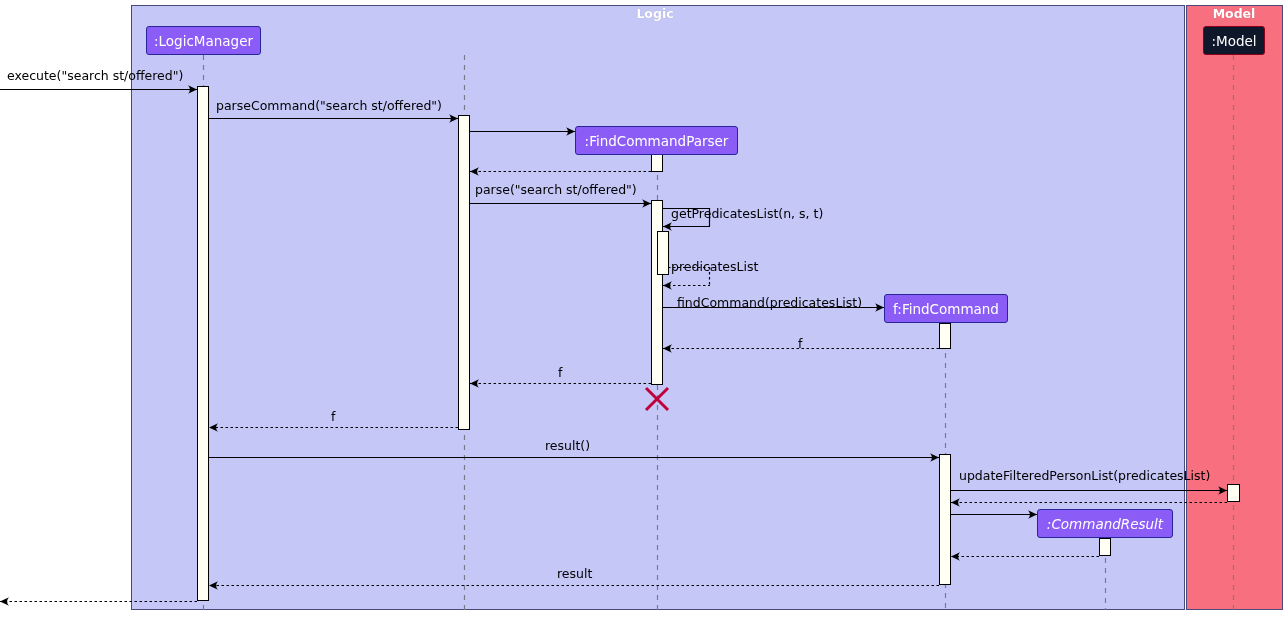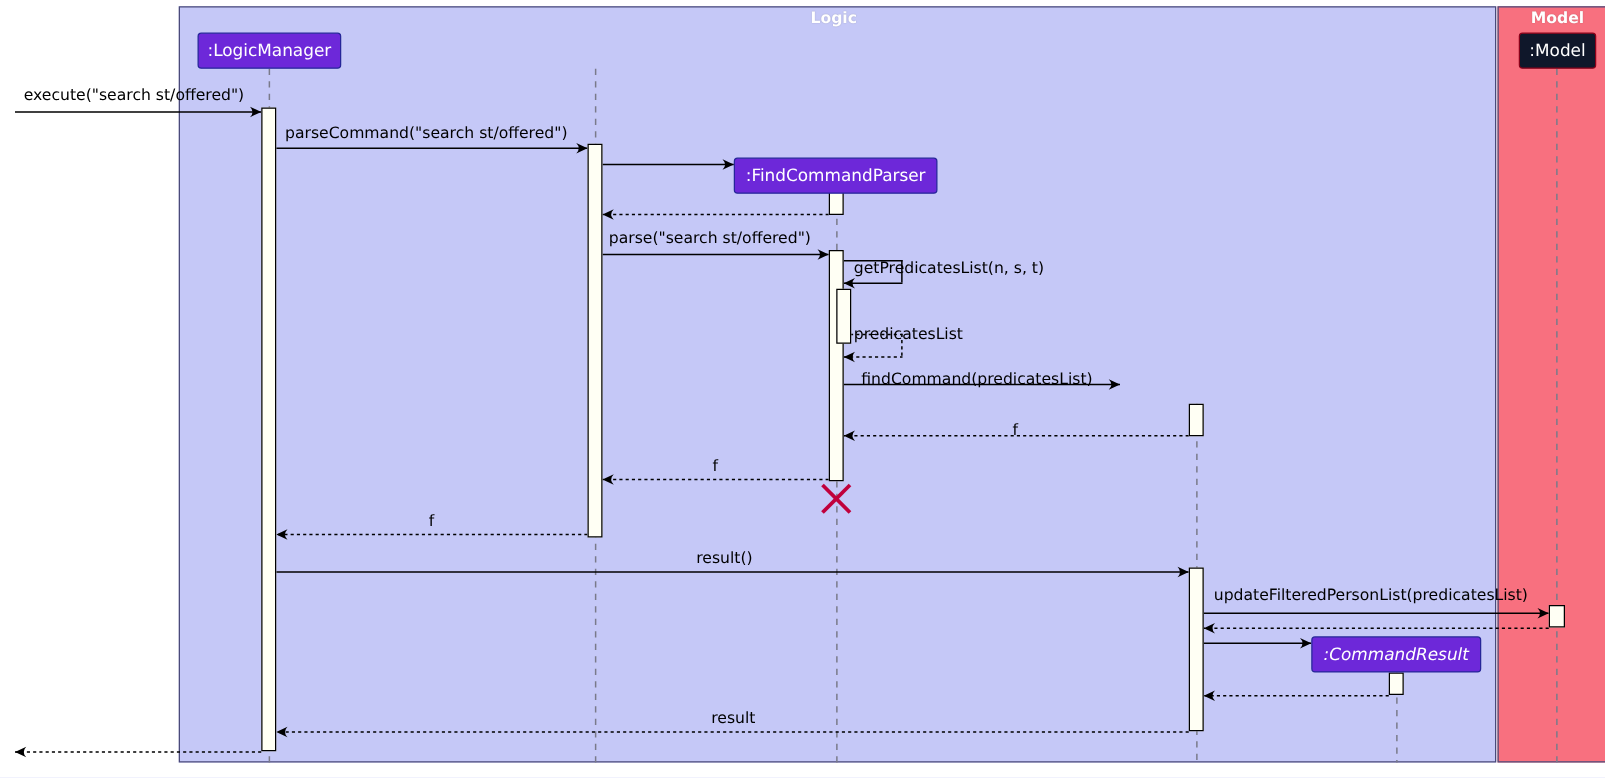--- a/index.html
+++ b/index.html
@@ -1,25 +1,25 @@
 <!DOCTYPE html>
 <html><head>
 <meta charset="utf-8">
 <style>
   html,body{margin:0;padding:0;background:#ffffff;}
   body{width:1284px;height:622px;position:relative;overflow:hidden;
        font-family:"DejaVu Sans","Liberation Sans",sans-serif;}
-  #canvas{position:absolute;left:12px;top:0;width:1212px;height:622px;}
+  #canvas{position:absolute;left:0;top:0;width:1212px;height:622px;}
   .lbl{position:absolute;font-size:12.5px;color:#000;white-space:nowrap;line-height:1;}
   .grpttl{position:absolute;font-size:12.5px;font-weight:bold;color:#ffffff;white-space:nowrap;
           line-height:1;text-shadow:0 0 1px rgba(0,0,0,.25);}
   .pbox{position:absolute;box-sizing:border-box;border:1px solid #2a2a8a;border-radius:3px;
         display:flex;align-items:center;justify-content:center;
         color:#ffffff;font-size:13.5px;white-space:nowrap;}
-  .pbox.blue{background:#6d28d9;border-color:#262699;}
+  .pbox.blue{background:#8b5cf6;border-color:#262699;}
   .pbox.red{background:#0f172a;border-color:#8a0019;}
   .act{position:absolute;background:#fffff4;border:1px solid #000000;box-sizing:border-box;}
   .grp{position:absolute;box-sizing:border-box;border:1px solid #4a4a7a;}
   .grp.logic{background:#c5c8f7;}
   .grp.model{background:#f8707f;}
 </style>
 </head>
 <body>
 
 <div id="canvas">
@@ -135,19 +135,22 @@
     <svg width="26" height="26" style="position: absolute; left: 644px; top: 386px;">
       <line x1="2" y1="2" x2="24" y2="24" stroke="#c0003c" stroke-width="3"></line>
       <line x1="24" y1="2" x2="2" y2="24" stroke="#c0003c" stroke-width="3"></line>
     </svg>
     <div class="pbox blue" style="left: 146px; top: 26px; width: 115px; height: 29px;">
       <span>:LogicManager</span>
     </div>
     <div class="pbox blue" style="left: 575px; top: 126px; width: 163px; height: 29px;">
       <span>:FindCommandParser</span>
     </div>
+    <div class="pbox blue" style="left: 884px; top: 294px; width: 124px; height: 29px;">
+      <span>f:FindCommand</span>
+    </div>
     <div class="pbox blue" style="left: 1037px; top: 509px; width: 136px; height: 29px; font-style: italic;">
       <span>:CommandResult</span>
     </div>
     <div class="pbox red" style="left: 1203px; top: 26px; width: 62px; height: 29px;">
       <span>:Model</span>
     </div>
   </div>
 
 </body></html>

